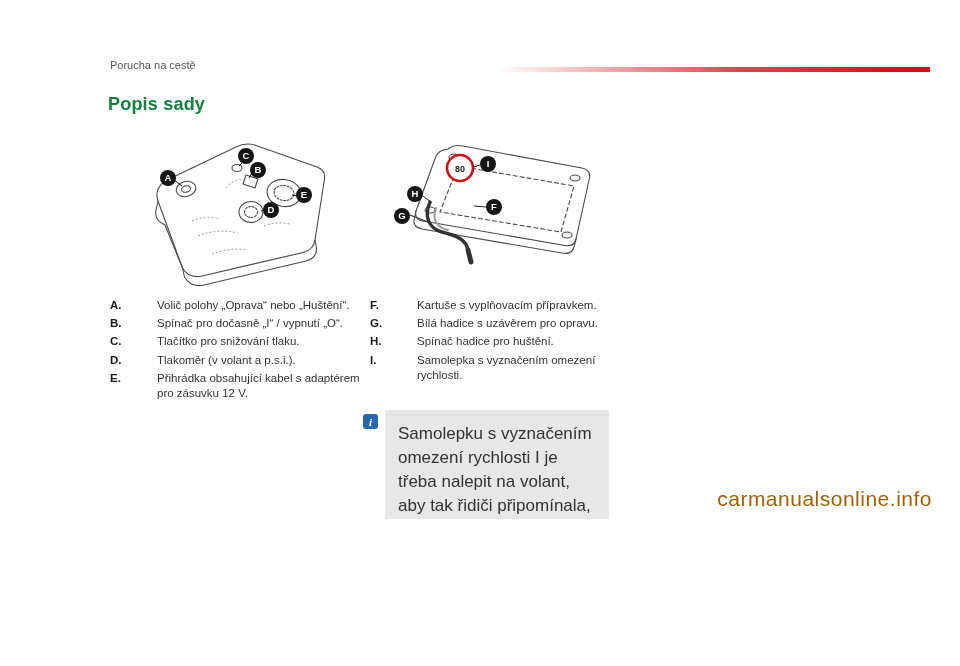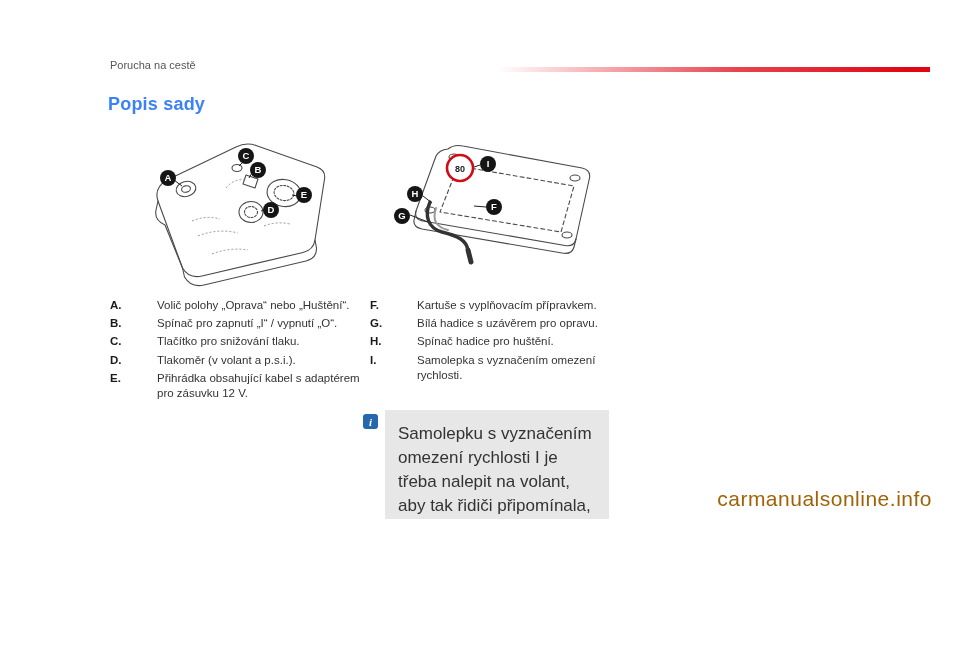--- a/index.html
+++ b/index.html
@@ -15,21 +15,21 @@
   .breadcrumb {
     position: absolute; left: 110px; top: 59px;
     font-size: 11px; color: #555;
   }
   .header-rule {
     position: absolute; left: 497px; top: 67px; width: 433px; height: 5px;
     background: linear-gradient(90deg, rgba(224,6,19,0) 0%, rgba(224,6,19,0.30) 22%, rgba(224,6,19,0.75) 55%, #e00613 95%);
   }
   .page-title {
     position: absolute; left: 108px; top: 94px;
-    font-size: 18px; font-weight: bold; color: #3b82f6; letter-spacing: .2px;
+    font-size: 18px; font-weight: bold; color: #15803d; letter-spacing: .2px;
   }
   .diagram { position: absolute; }
   .diagram-left  { left: 134px; top: 126px; width: 212px; height: 170px; }
   .diagram-right { left: 384px; top: 124px; width: 246px; height: 165px; }
 
   .legend { position: absolute; top: 298px; font-size: 11.5px; line-height: 1.32; color: #333; }
   .legend-left  { left: 110px; width: 252px; }
   .legend-right { left: 370px; width: 240px; }
   .legend-item { display: flex; margin-bottom: 3px; }
   .legend-letter { flex: 0 0 19px; font-weight: bold; color: #1a1a1a; }
@@ -166,21 +166,21 @@
     </g>
   </svg>
 
   <div class="legend legend-left">
     <div class="legend-item">
       <span class="legend-letter">A.</span>
       <span class="legend-text">Volič polohy „Oprava“ nebo „Huštění“.</span>
     </div>
     <div class="legend-item">
       <span class="legend-letter">B.</span>
-      <span class="legend-text">Spínač pro zapnutí „I“ / vypnutí „O“.</span>
+      <span class="legend-text">Spínač pro dočasně „I“ / vypnutí „O“.</span>
     </div>
     <div class="legend-item">
       <span class="legend-letter">C.</span>
       <span class="legend-text">Tlačítko pro snižování tlaku.</span>
     </div>
     <div class="legend-item">
       <span class="legend-letter">D.</span>
       <span class="legend-text">Tlakoměr (v volant a p.s.i.).</span>
     </div>
     <div class="legend-item">

